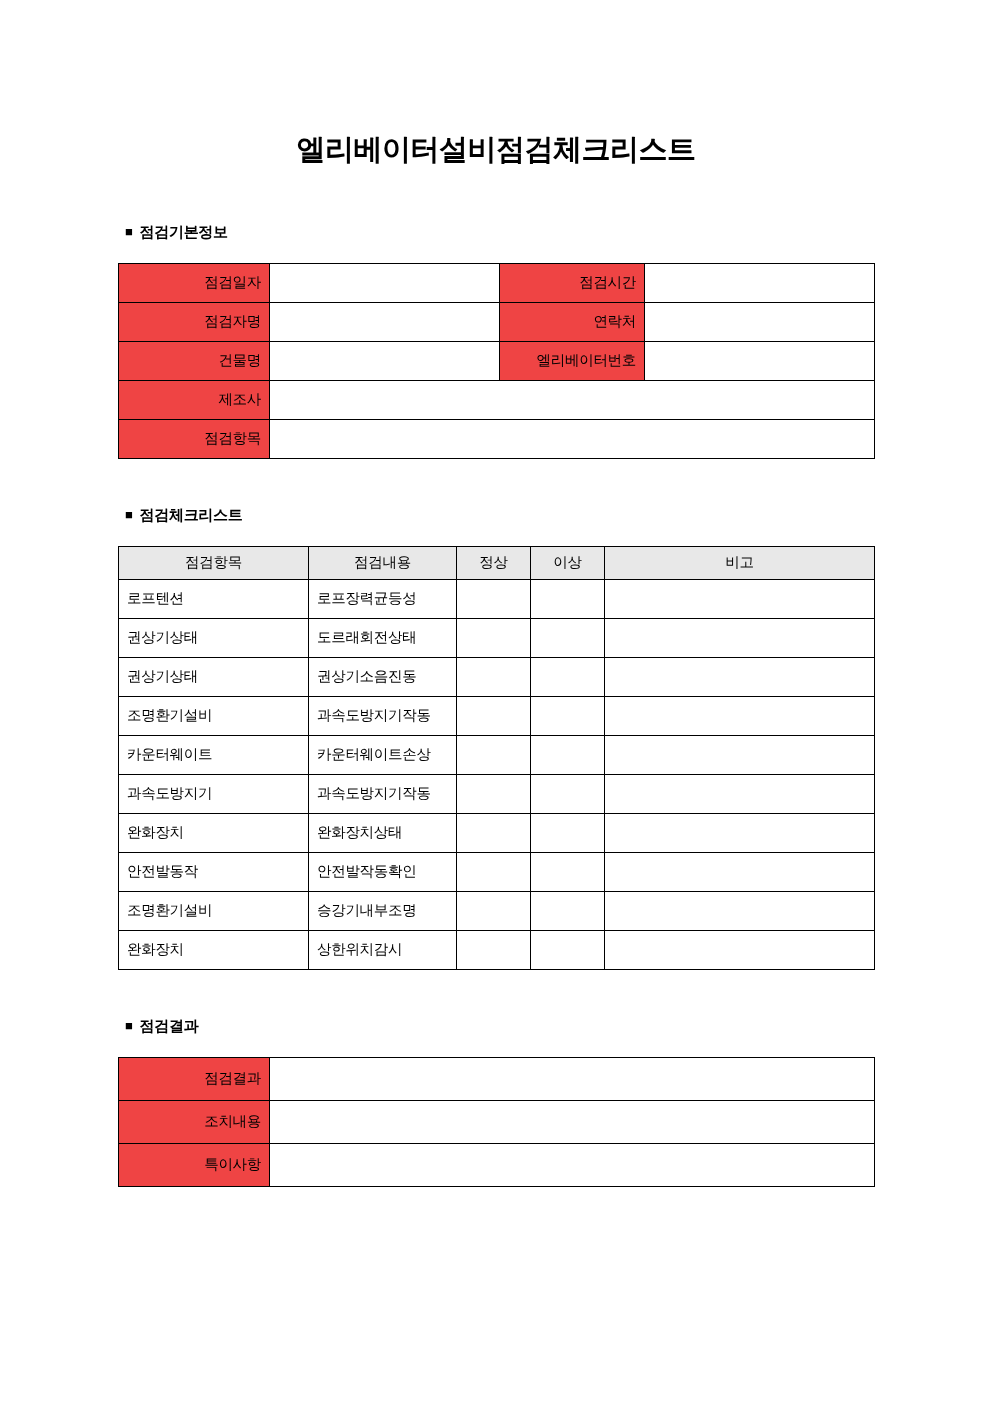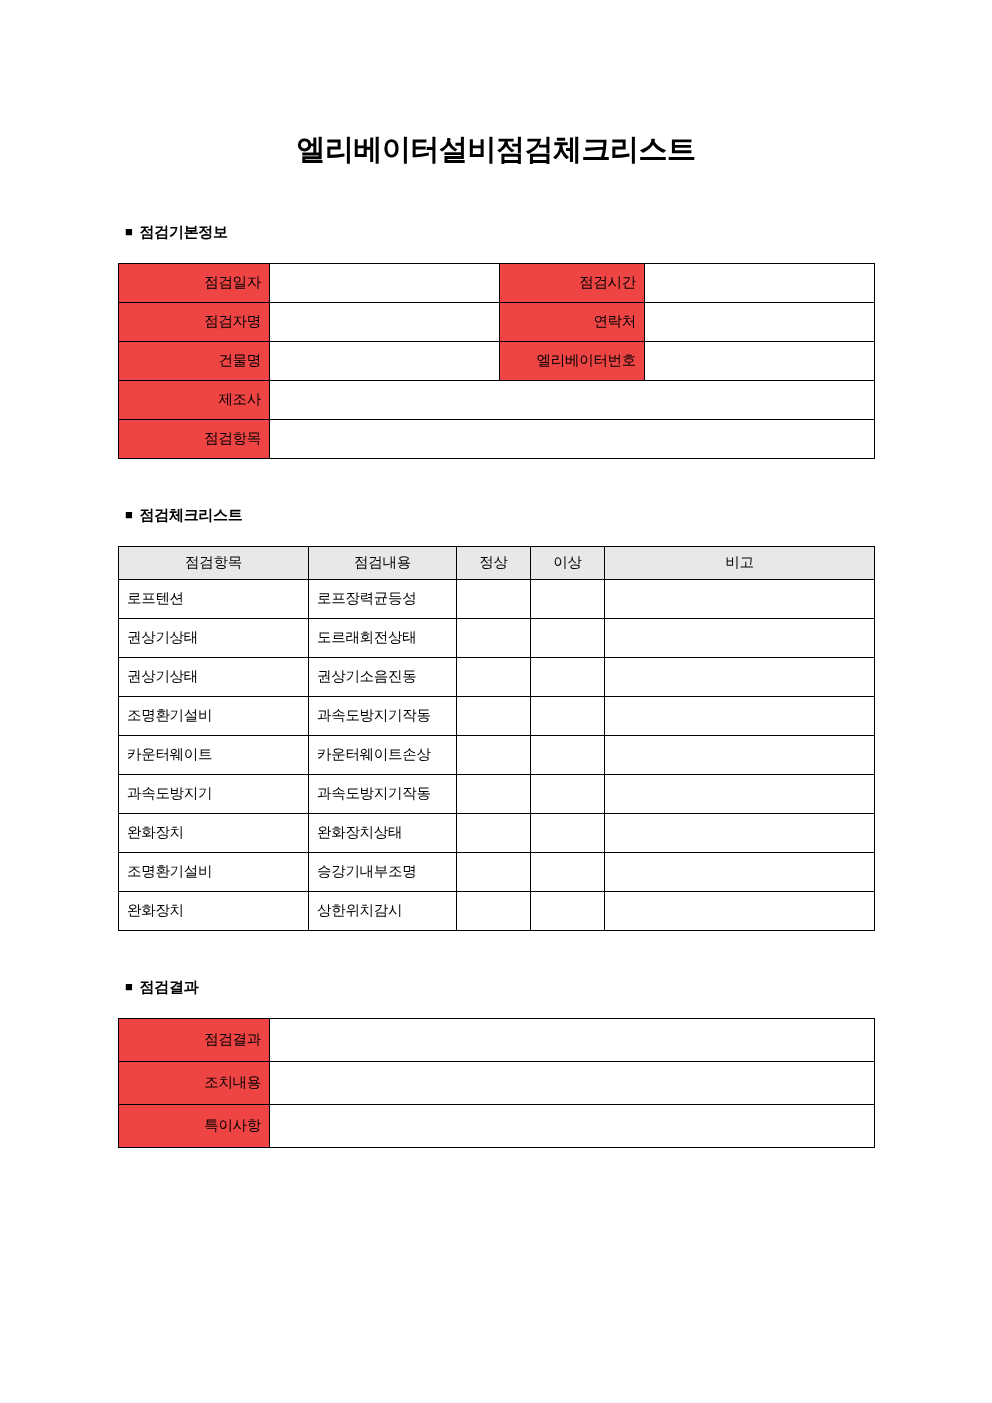--- a/index.html
+++ b/index.html
@@ -215,20 +215,27 @@
         <td class="cl"></td>
       </tr>
       <tr>
         <td class="cl">완화장치</td>
         <td class="cl">완화장치상태</td>
         <td class="cc"></td>
         <td class="cc"></td>
         <td class="cl"></td>
       </tr>
       <tr>
+        <td class="cl">안전발동작</td>
+        <td class="cl">안전발작동확인</td>
+        <td class="cc"></td>
+        <td class="cc"></td>
+        <td class="cl"></td>
+      </tr>
+      <tr>
         <td class="cl">조명환기설비</td>
         <td class="cl">승강기내부조명</td>
         <td class="cc"></td>
         <td class="cc"></td>
         <td class="cl"></td>
       </tr>
       <tr>
         <td class="cl">완화장치</td>
         <td class="cl">상한위치감시</td>
         <td class="cc"></td>

